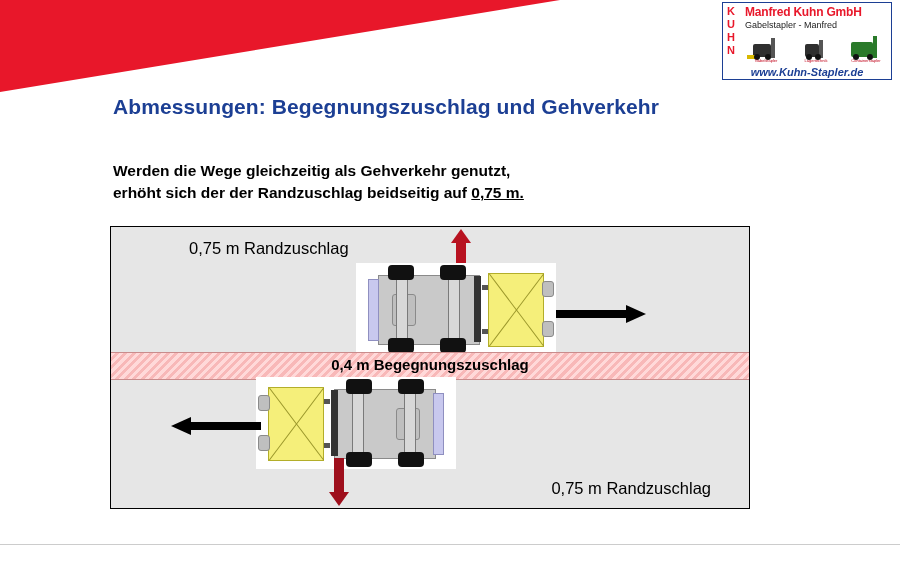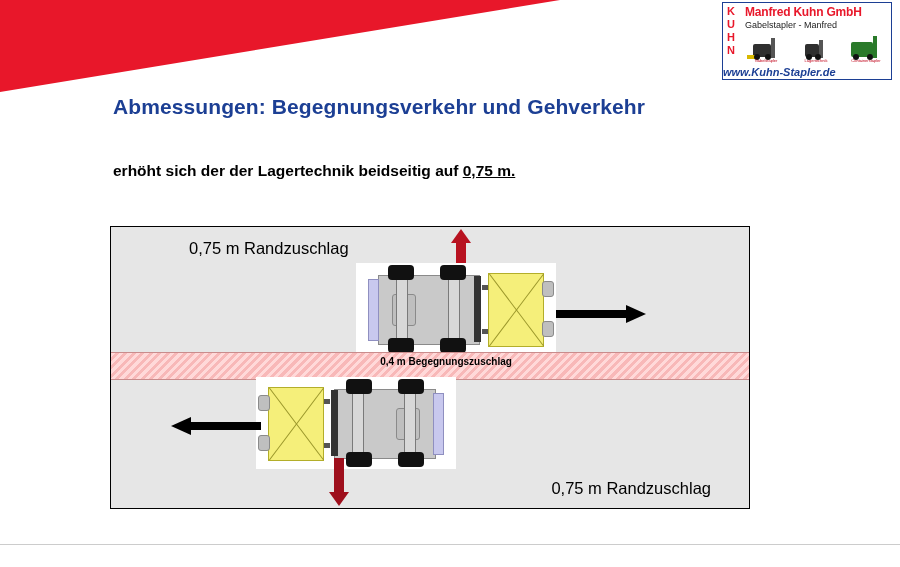--- a/index.html
+++ b/index.html
@@ -126,21 +126,21 @@
     width: 100%;
     text-align: center;
     font-size: 4px;
     color: #c00018;
   }
   .logo-url {
     position: absolute;
     left: 0;
     bottom: 1px;
     width: 100%;
-    text-align: left;
+    text-align: center;
     font-size: 11px;
     font-style: italic;
     font-weight: bold;
     color: #1c3f94;
   }
   .logo-green {
     background: #2a7a2a !important;
   }
 
   
@@ -192,25 +192,25 @@
       #ffd9d9 0px,
       #ffd9d9 3px,
       #f8b8b8 3px,
       #f8b8b8 6px
     );
     border-top: 1px solid #c98c8c;
     border-bottom: 1px solid #c98c8c;
   }
   .band-label {
     position: absolute;
-    left: 16px;
+    left: 0;
     top: 129px;
     width: 100%;
     text-align: center;
-    font-size: 10px;
+    font-size: 15px;
     font-weight: bold;
     color: #000000;
   }
   .label-top {
     position: absolute;
     left: 78px;
     top: 12px;
     font-size: 16.5px;
     color: #000000;
   }
@@ -456,24 +456,25 @@
         <div class="truck-mast" style="left:28px;height:22px;background:#2a7a2a;"></div>
         <div class="truck-wheel" style="left:8px;"></div>
         <div class="truck-wheel" style="left:22px;"></div>
         <div class="pic-label">Containerstapler</div>
       </div>
     </div>
     <div class="logo-url">www.Kuhn-Stapler.de</div>
   </div>
 </div>
 
-<div class="slide-title">Abmessungen: Begegnungsverkehr und Gehverkehr</div>
+<div class="slide-title">Abmessungen: Begegnungszuschlag und Gehverkehr</div>
 
 <div class="intro">
-  <div><span>erhöht sich der der Lagertechnik beidseitig auf </span><u>0,75 m.</u></div>
+  <div>Werden die Wege gleichzeitig als Gehverkehr genutzt,</div>
+  <div><span>erhöht sich der der Randzuschlag beidseitig auf </span><u>0,75 m.</u></div>
 </div>
 
 <div class="diagram">
 
   <div class="label-top">0,75 m Randzuschlag</div>
 
   <div class="arrow-up">
     <div class="head"></div>
       <div class="shaft"></div>
   </div>

